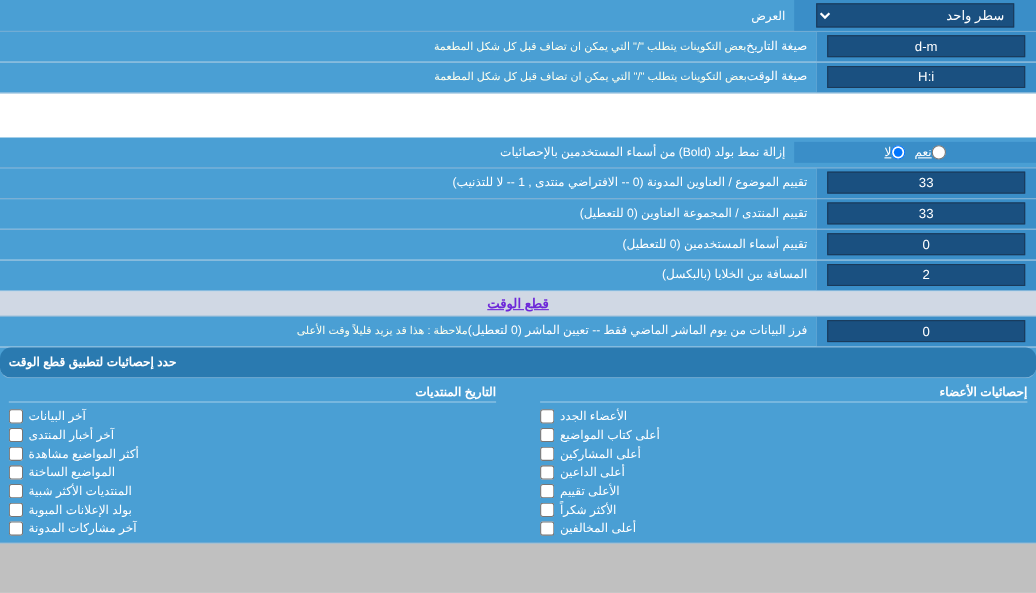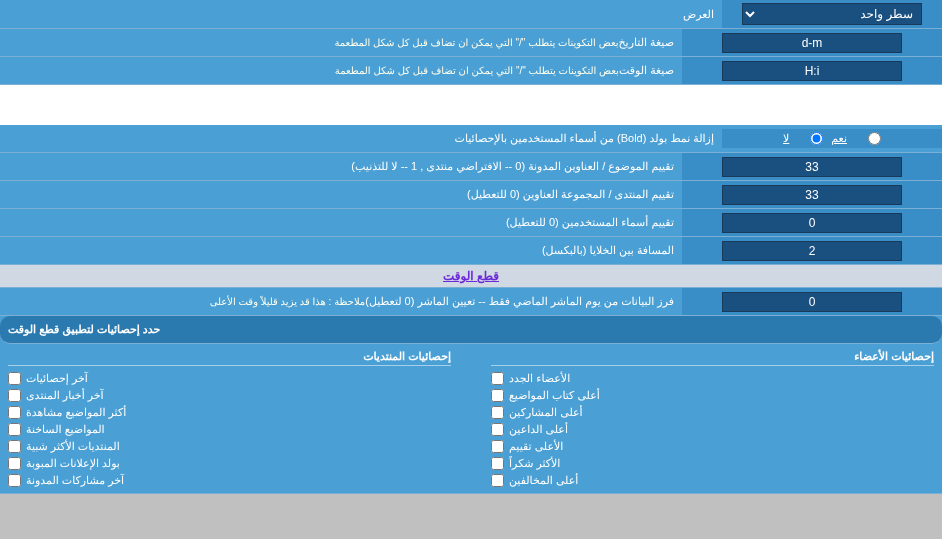--- a/index.html
+++ b/index.html
@@ -26,24 +26,24 @@
       color: #fff;
       padding: 5px 8px;
       text-align: right;
       display: flex;
       align-items: center;
       justify-content: flex-start;
       font-size: 11px;
       line-height: 1.4;
     }
     .row-input {
-      width: 260px;
+      width: 200px;
       background: #3a8ec8;
       display: flex;
-      align-items: center;
+      align-items: flex-start;
       justify-content: center;
       padding: 3px 5px;
     }
     .row-input input[type="text"] {
       width: 180px;
       background: #1a5080;
       color: #fff;
       border: 1px solid #1a3a5a;
       padding: 2px 6px;
       text-align: center;
@@ -114,21 +114,21 @@
       align-items: center;
       justify-content: center;
       gap: 8px;
       padding: 3px 5px;
       color: #fff;
       font-size: 11px;
     }
     .radio-input label {
       color: #fff;
       display: flex;
-      gap: 21px;
+      gap: 0;
       text-decoration: underline;
     }
     .checkbox-col {
       flex: 1;
       display: flex;
       flex-direction: column;
       gap: 4px;
     }
     .checkbox-col-header {
       color: #fff;
@@ -252,23 +252,23 @@
 
   <div style="background:#4a9fd4; border-bottom:1px solid #7bafd4;">
 
     <div style="display:flex; flex-direction:row-reverse; background:#2a7ab0; border-bottom:1px solid #7bafd4; min-height:28px; align-items:center; padding: 4px 8px; border-radius: 10px;">
       <span style="color:#fff; font-size:11px; font-weight:bold;">حدد إحصائيات لتطبيق قطع الوقت</span>
     </div>
 
     <div style="display:flex; flex-direction:row-reverse; padding:6px 8px; gap:40px;">
 
       <div class="checkbox-col">
-        <div class="checkbox-col-header">إحصائيات المنتديات</div>
-        <div class="checkbox-item">
-          <span>آخر إحصائيات</span>
+        <div class="checkbox-col-header">التاريخ المنتديات</div>
+        <div class="checkbox-item">
+          <span>آخر البيانات</span>
           <input type="checkbox" style="">
         </div>
         <div class="checkbox-item">
           <span>آخر أخبار المنتدى</span>
           <input type="checkbox" style="">
         </div>
         <div class="checkbox-item">
           <span>أكثر المواضيع مشاهدة</span>
           <input type="checkbox" style="">
         </div>

